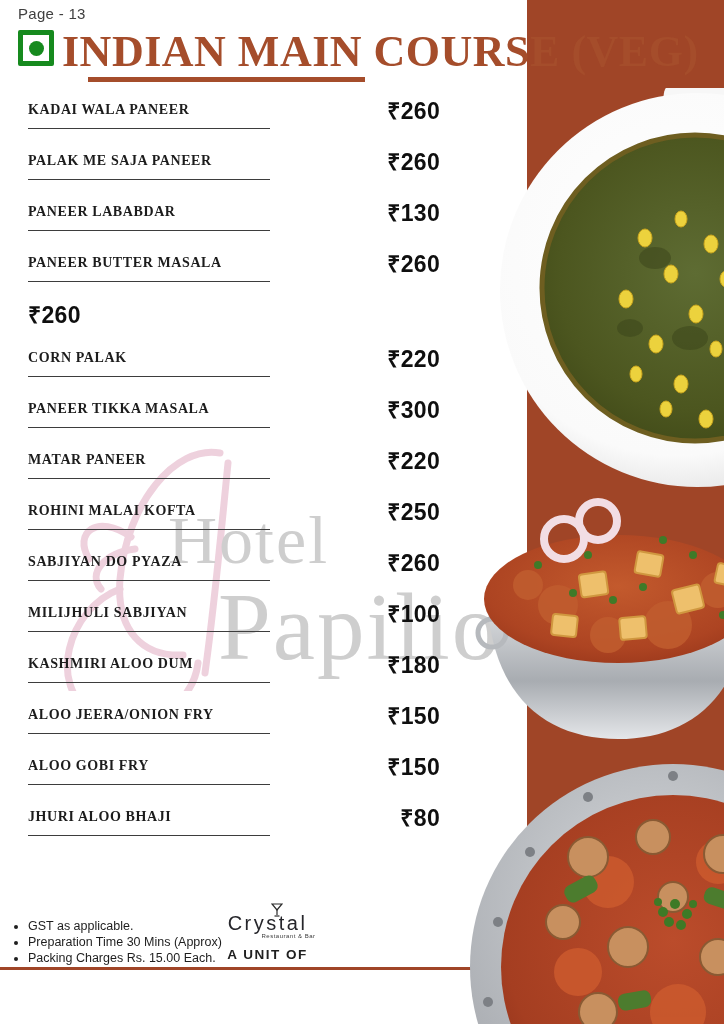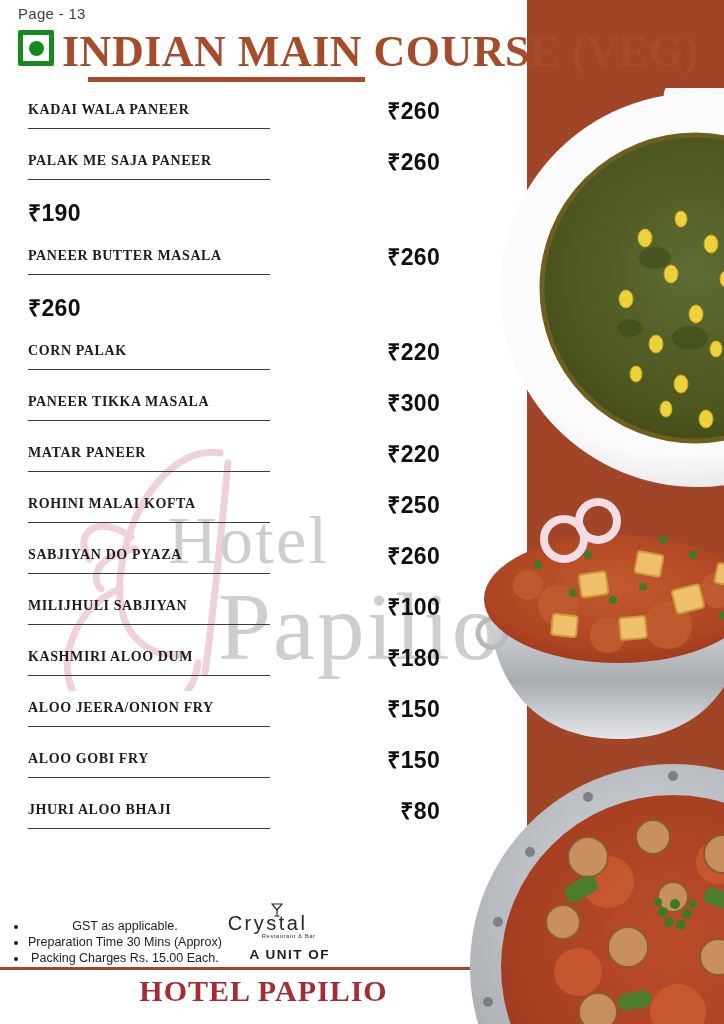--- a/index.html
+++ b/index.html
@@ -23,26 +23,26 @@
   .title-bar{position:absolute;left:88px;top:77px;width:277px;height:5px;background:#A54D2B;}
   
   .menu-list{position:absolute;left:28px;top:99px;width:412px;}
   .menu-row{display:flex;justify-content:space-between;align-items:flex-start;margin-bottom:21px;}
   .dish-name{display:inline-block;width:242px;font-family:"Liberation Serif",serif;
     font-weight:bold;font-size:14px;color:#1c1c1c;letter-spacing:.6px;
     padding-bottom:7px;border-bottom:1.6px solid #3d3d3d;line-height:22px;white-space:nowrap;}
   .dish-price{font-weight:bold;font-size:23px;color:#0f0f0f;line-height:22px;padding-top:1px;letter-spacing:.3px;}
   
   .notes{position:absolute;left:12px;top:918px;margin:0;padding-left:16px;color:#1e1e1e;}
-  .notes li{font-size:12.5px;line-height:16px;text-align:center;}
+  .notes li{font-size:12.5px;line-height:16px;}
   .crystal{position:absolute;left:205px;top:903px;width:125px;text-align:center;}
   .crystal-glass{display:block;margin:0 auto -4px 66px;}
   .crystal-name{font-size:20px;letter-spacing:2.5px;color:#26262b;line-height:20px;}
   .crystal-tagline{font-size:6px;color:#3a3a3a;letter-spacing:.5px;margin-left:42px;line-height:7px;}
-  .unit-text{margin-top:7px;font-size:13.5px;font-weight:bold;letter-spacing:1.5px;color:#202020;text-align:right;}
+  .unit-text{margin-top:7px;font-size:13.5px;font-weight:bold;letter-spacing:1.5px;color:#202020;}
   .hotel-name{position:absolute;left:0;top:974px;width:527px;text-align:center;
     font-family:"Liberation Serif",serif;font-weight:bold;font-size:30px;color:#A42D35;letter-spacing:1px;}
   
   .food-top{left:495px;top:88px;}
   .food-mid{left:468px;top:495px;}
   .food-bot{left:468px;top:762px;}
 </style>
 </head>
 <body>
 
@@ -240,21 +240,22 @@
   <div class="menu-list">
     <div class="menu-row">
         <span class="dish-name">KADAI WALA PANEER</span>
         <span class="dish-price">₹260</span>
       </div>
       <div class="menu-row">
         <span class="dish-name">PALAK ME SAJA PANEER</span>
         <span class="dish-price">₹260</span>
       </div>
       <div class="menu-row">
-        <span class="dish-price">₹190</span>
+        <span class="dish-name">PANEER LABABDAR</span>
+        <span class="dish-price">₹130</span>
       </div>
       <div class="menu-row">
         <span class="dish-name">PANEER BUTTER MASALA</span>
         <span class="dish-price">₹260</span>
       </div>
       <div class="menu-row">
         <span class="dish-price">₹260</span>
       </div>
       <div class="menu-row">
         <span class="dish-name">CORN PALAK</span>
@@ -308,14 +309,13 @@
     <svg class="crystal-glass" width="12" height="14" viewBox="0 0 12 14">
       <path d="M1,1 L11,1 L6,7 Z" fill="none" stroke="#2a2a2a" stroke-width="1.2"></path>
       <line x1="6" y1="7" x2="6" y2="12" stroke="#2a2a2a" stroke-width="1.2"></line>
       <line x1="3.5" y1="13" x2="8.5" y2="13" stroke="#2a2a2a" stroke-width="1.2"></line>
     </svg>
     <div class="crystal-name">Crystal</div>
     <div class="crystal-tagline">Restaurant &amp; Bar</div>
     <div class="unit-text">A UNIT OF</div>
   </div>
 
-  <div class="hotel-name">HOTEL PAPILIO</div>
 </div>
 
 </body></html>

